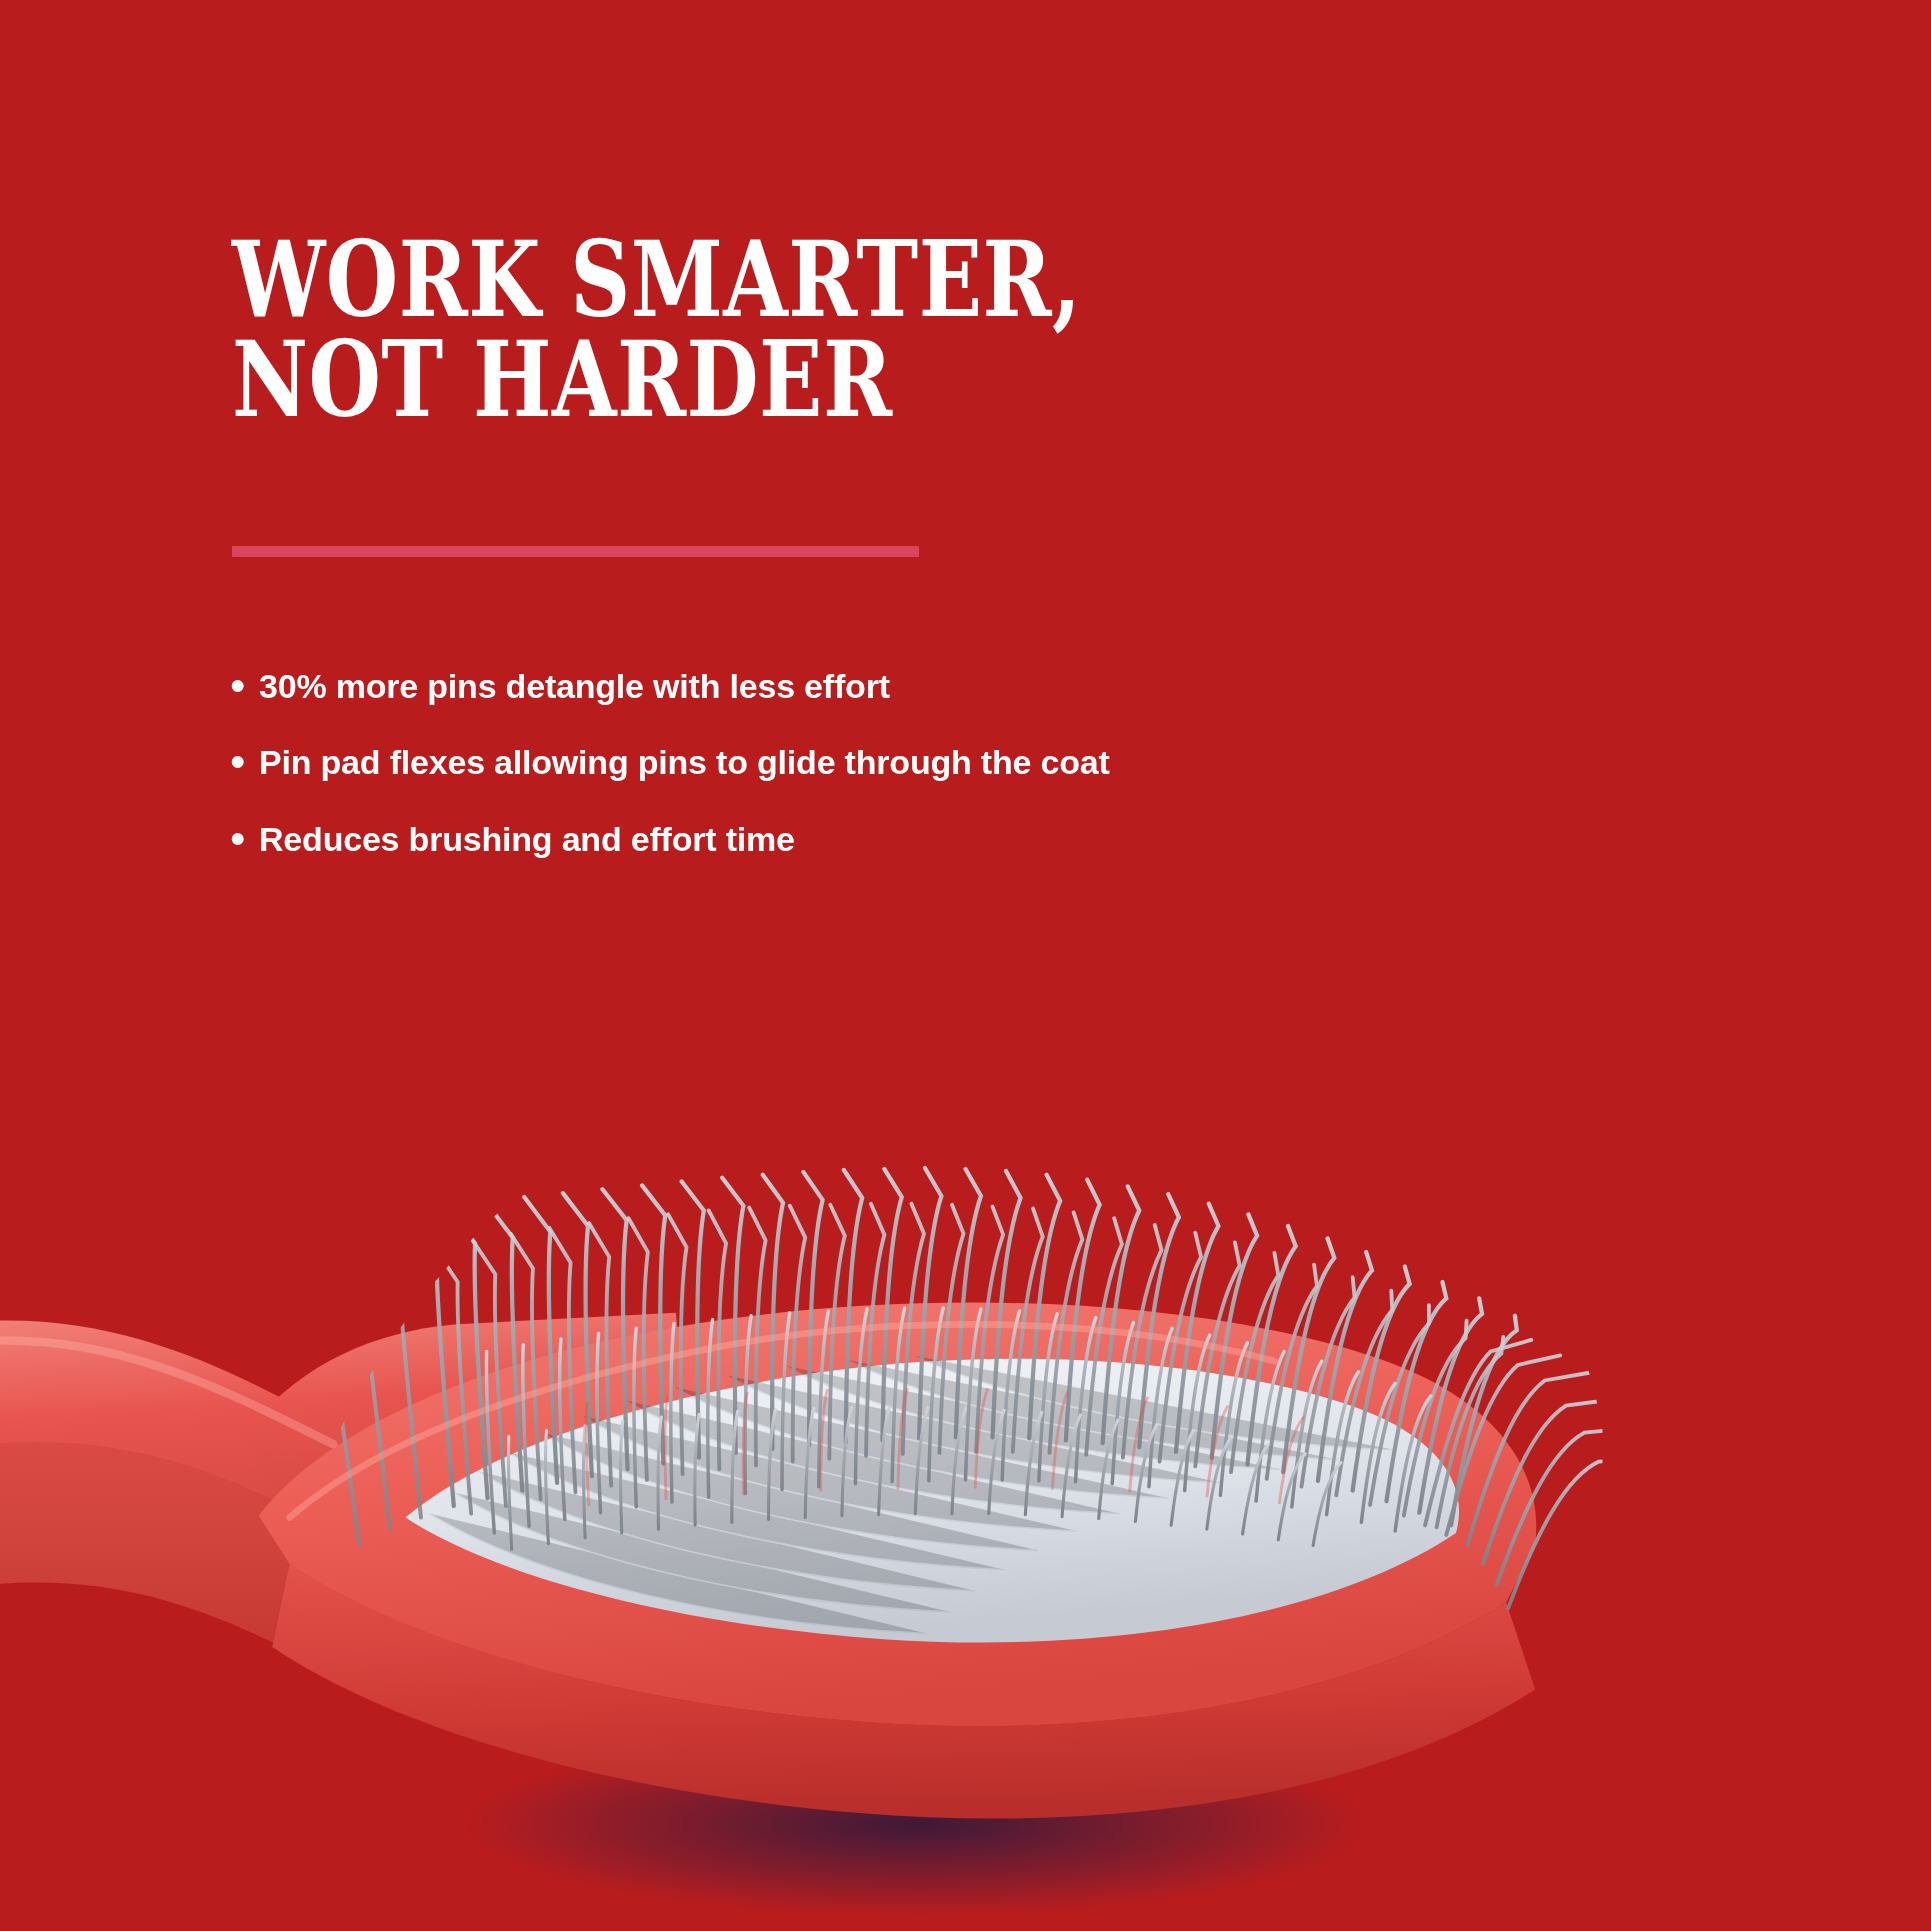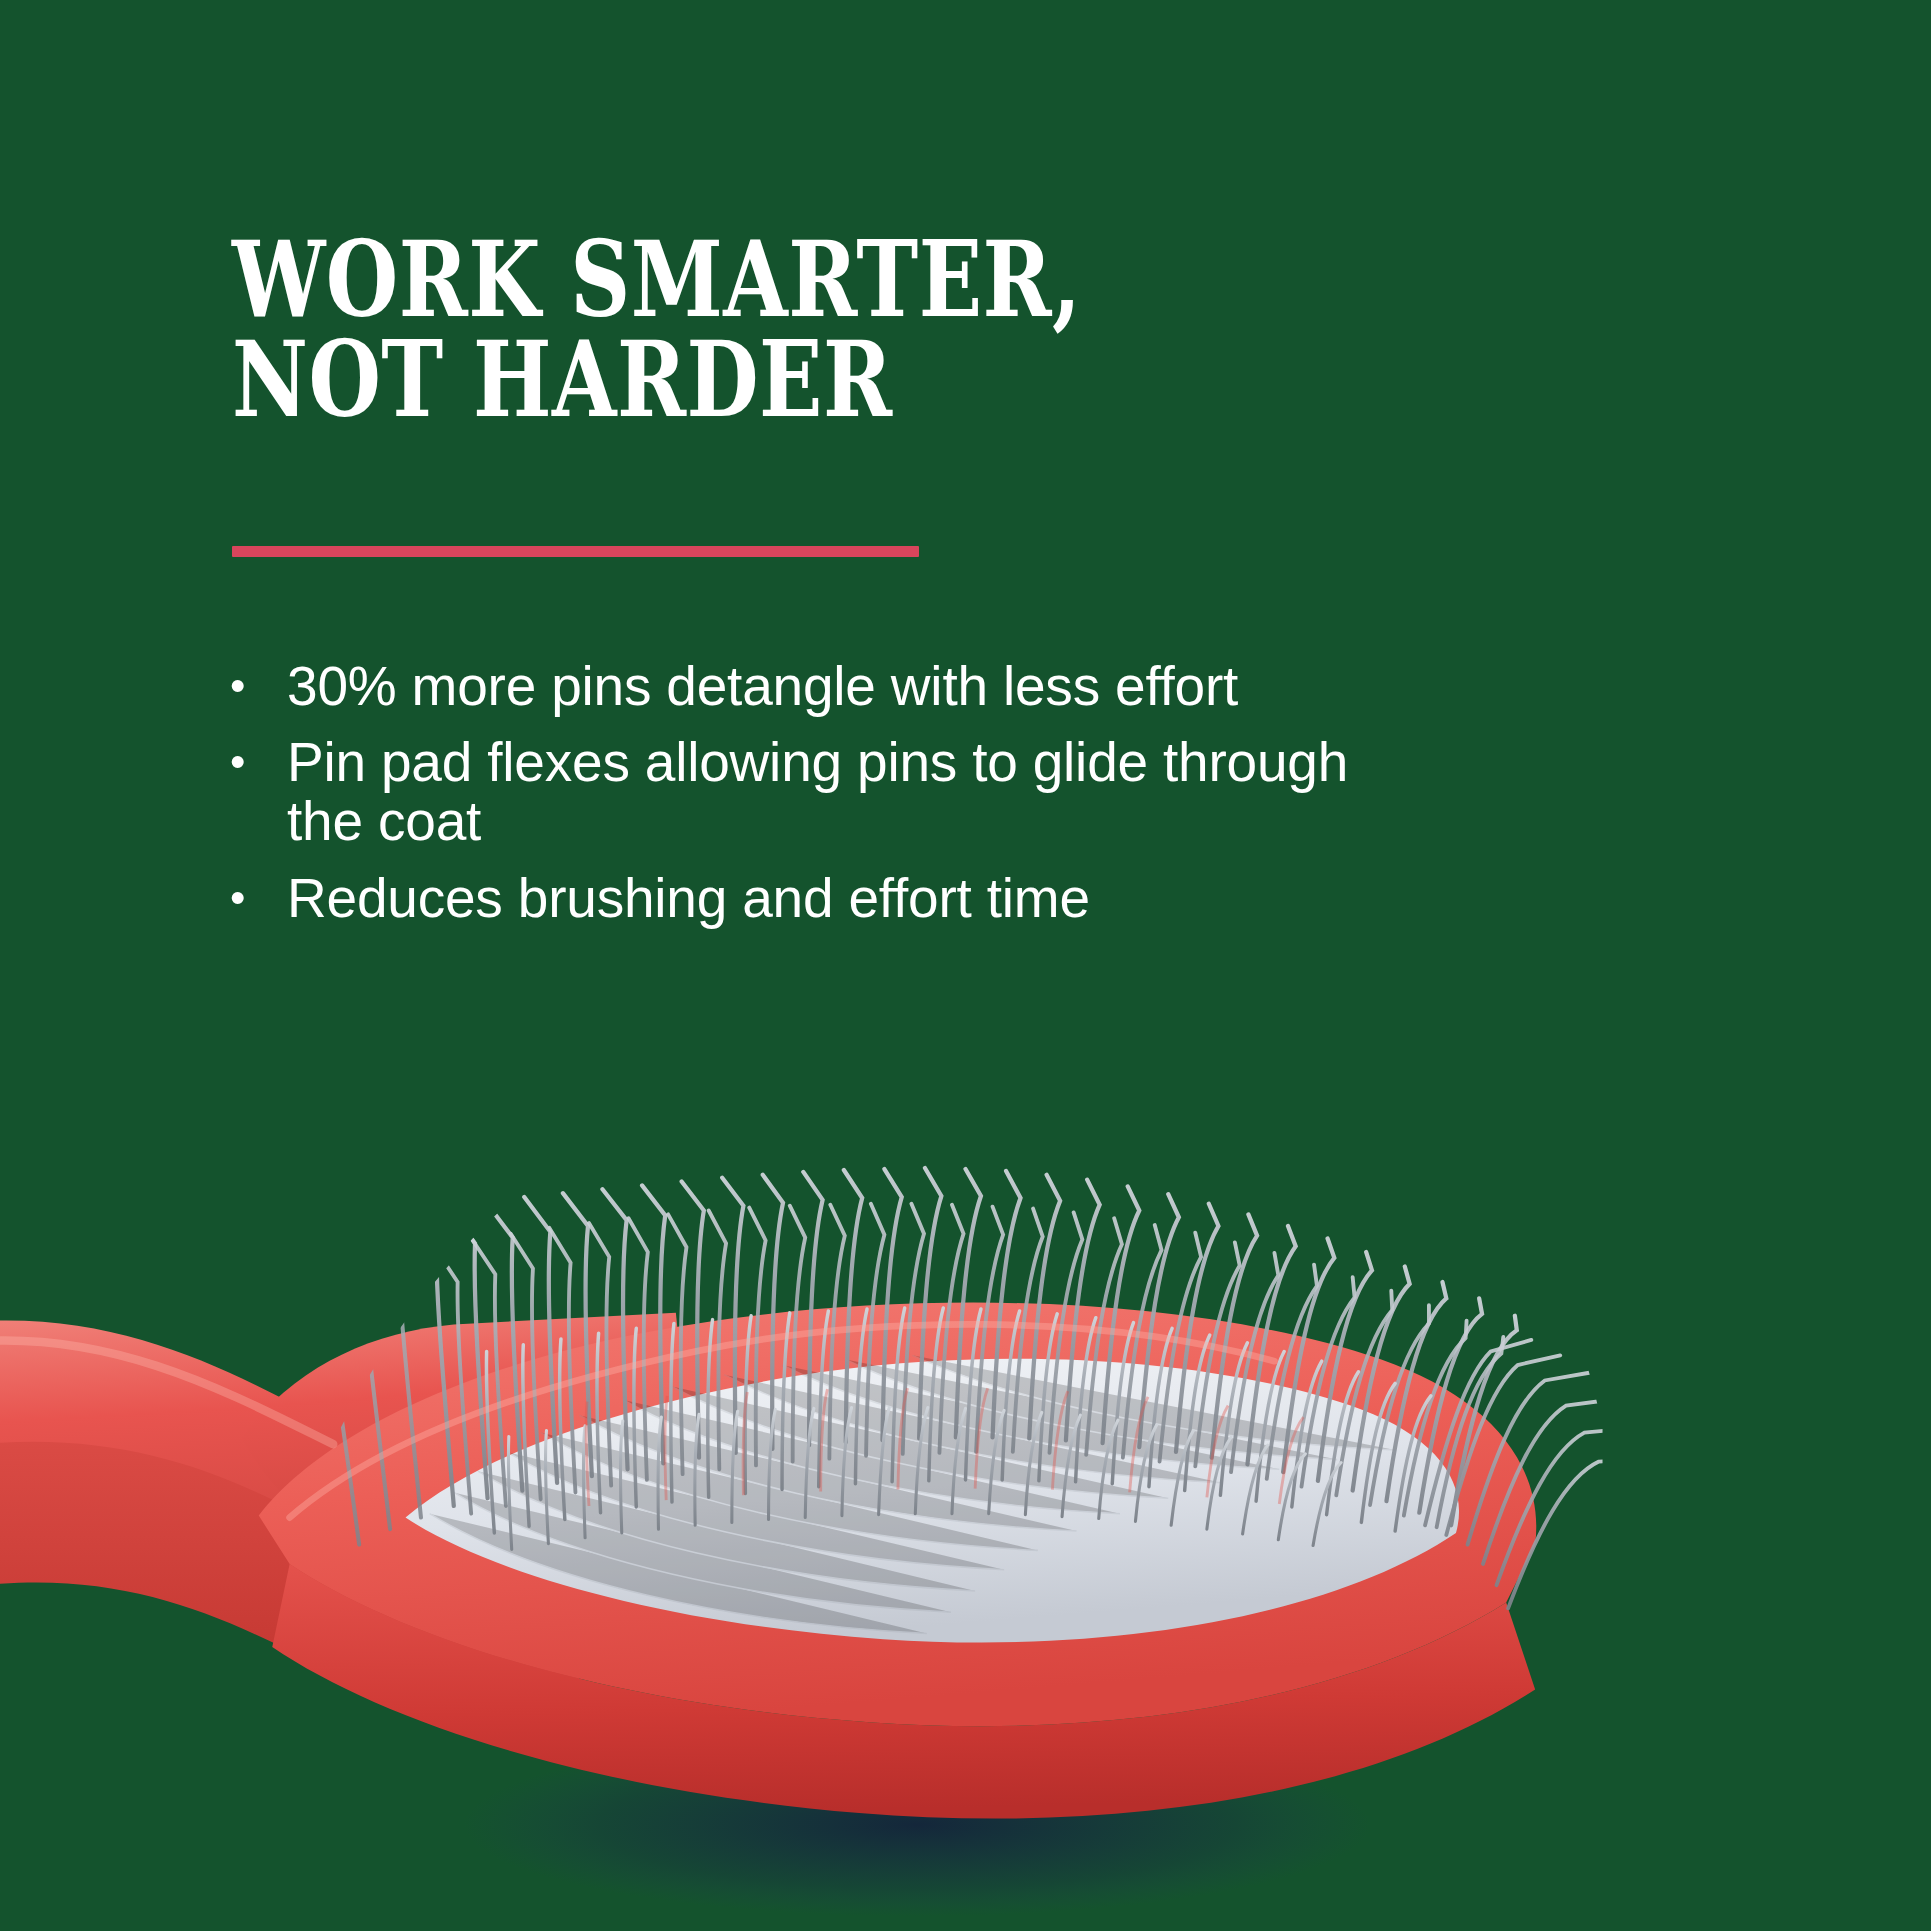--- a/index.html
+++ b/index.html
@@ -64,41 +64,40 @@
     width: 29px;
     color: #ffffff;
     font-size: 44px;
     line-height: 58px;
     text-align: left;
   }
   .bullet-text {
     flex: 1 1 auto;
     color: #ffffff;
     font-family: "Liberation Sans", sans-serif;
-    font-weight: 400;
-    font-size: 55px;
+    font-weight: 700;
+    font-size: 34px;
     line-height: 59px;
     letter-spacing: -0.2px;
-    margin-left: 28px;
   }
 
   
   #product-image {
     position: absolute;
     left: 0;
     top: 1023px;
     width: 1931px;
     height: 908px;
   }
   #product-image svg { display: block; width: 100%; height: 100%; }
 </style>
 </head>
 <body>
 
-<div id="canvas" style="background: #14532d;">
+<div id="canvas" style="background: #b91c1c;">
 
   <div id="headline">
     <span class="headline-line">WORK SMARTER,</span>
     <span class="headline-line">NOT HARDER</span>
   </div>
 
   <div id="divider" style="background: rgb(217, 69, 92);"></div>
 
   <div id="bullets">
 

